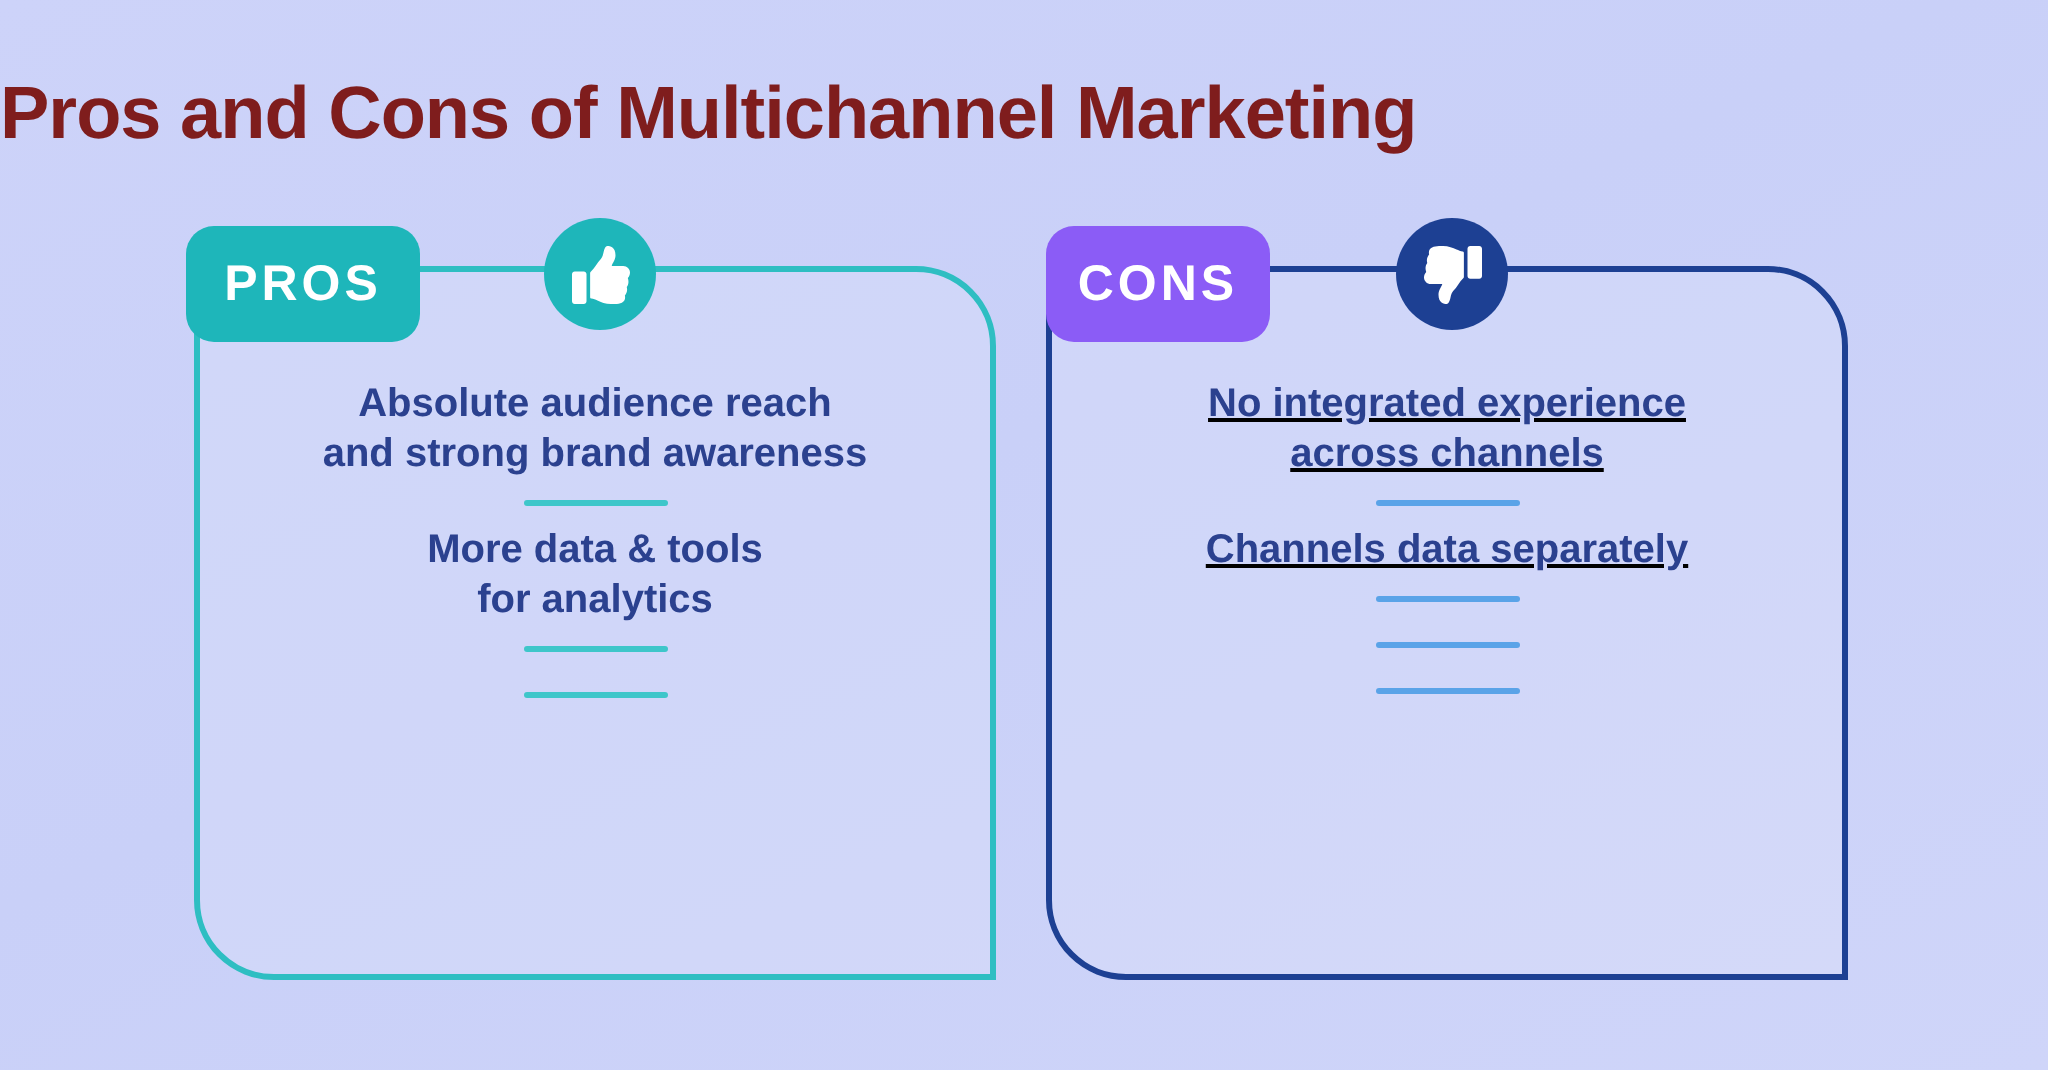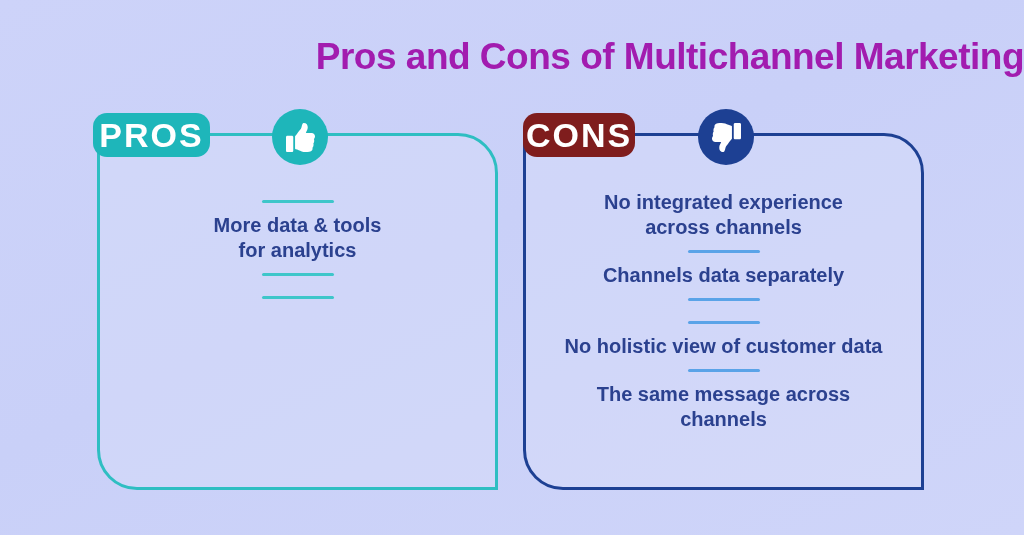--- a/index.html
+++ b/index.html
@@ -4,53 +4,53 @@
 <style>
   * { margin:0; padding:0; box-sizing:border-box; }
   html,body { width:1024px; height:535px; overflow:hidden; }
   body {
     font-family: "Liberation Sans", "DejaVu Sans", sans-serif;
     background: linear-gradient(155deg, #cdd3f9 0%, #c9d0f8 45%, #cfd5f9 100%);
     position: relative;
   }
   .page-title {
     position:absolute; top:36px; left:0; width:1024px;
-    text-align:right; font-size:37px; font-weight:bold;
-    color:#a21caf; letter-spacing:-0.5px;
+    text-align:left; font-size:37px; font-weight:bold;
+    color:#7f1d1d; letter-spacing:-0.5px;
   }
   .panel {
     position:absolute; top:133px; height:357px; width:401px;
     border-radius:12px 40px 0 40px;
     background: rgba(255,255,255,0.13);
   }
   .panel-pros { left:97px;  border:3px solid #2ebec2; }
   .panel-cons { left:523px; border:3px solid #1d4093; }
   .tab {
-    position:absolute; top:113px; height:44px; z-index:3;
+    position:absolute; top:113px; height:58px; z-index:3;
     border-radius:14px; color:#ffffff; font-weight:bold;
-    font-size:34px; letter-spacing:2px;
+    font-size:25px; letter-spacing:2px;
     display:flex; align-items:center; justify-content:center;
   }
   .tab-pros { left:93px;  width:117px; background:#1eb6ba; }
-  .tab-cons { left:523px; width:112px; background:#7f1d1d; }
+  .tab-cons { left:523px; width:112px; background:#8b5cf6; }
   .icon-circle {
     position:absolute; top:109px; width:56px; height:56px; z-index:3;
     border-radius:50%;
     display:flex; align-items:center; justify-content:center;
   }
   .circle-pros { left:272px; background:#1eb6ba; }
   .circle-cons { left:698px; background:#1d4093; }
   .icon-circle svg { width:29px; height:29px; fill:#ffffff; }
   .circle-cons svg { transform: rotate(180deg); }
   .panel-content {
     position:absolute; top:190px; width:401px; z-index:2;
     display:flex; flex-direction:column; align-items:center;
   }
   .content-pros { left:97px; }
-  .content-cons { left:523px; }
+  .content-cons { left:523px;text-decoration:underline; }
   .item {
     font-size:20px; line-height:25px; font-weight:bold;
     color:#2b418f; text-align:center; white-space:pre-line;
   }
   .divider {
     width:72px; height:3px; border-radius:2px; margin:10px auto;
   }
   .content-pros .divider { background:#3ec6ca; }
   .content-cons .divider { background:#5aa3e8; }
 </style>
@@ -62,20 +62,22 @@
 <div class="panel panel-pros"></div>
 <div class="tab tab-pros">PROS</div>
 <div class="icon-circle circle-pros">
   <span>
     <svg viewBox="0 0 512 512" xmlns="http://www.w3.org/2000/svg" style="width:29px;height:29px;fill:#ffffff;display:block;">
       <path d="M104 224H24c-13.255 0-24 10.745-24 24v240c0 13.255 10.745 24 24 24h80c13.255 0 24-10.745 24-24V248c0-13.255-10.745-24-24-24zM384 81.452c0 42.416-25.97 66.208-33.277 94.548h101.723c33.397 0 59.397 27.746 59.553 58.098.084 17.938-7.546 37.249-19.439 49.197l-.11.11c9.836 23.337 8.237 56.037-9.308 79.469 8.681 25.895-.069 57.704-16.382 74.757 4.298 17.598 2.244 32.575-6.148 44.632C440.202 511.587 389.616 512 346.839 512l-2.845-.001c-48.287-.017-87.806-17.598-119.56-31.725-15.957-7.099-36.821-15.887-52.651-16.178-6.54-.12-11.783-5.457-11.783-11.998v-213.77c0-3.2 1.282-6.271 3.558-8.521 39.614-39.144 56.648-80.587 89.117-113.111 14.804-14.832 20.188-37.236 25.393-58.902C282.515 39.293 291.817 0 312 0c24 0 72 8 72 81.452z"></path>
     </svg>
   </span>
 </div>
 <div class="panel-content content-pros">
+    <div class="item">Absolute audience reach
+and strong brand awareness</div>
     <div class="divider"></div>
     <div class="item">More data &amp; tools
 for analytics</div>
     <div class="divider"></div>
     <div class="divider"></div>
   </div>
 
 <div class="panel panel-cons"></div>
 <div class="tab tab-cons">CONS</div>
 <div class="icon-circle circle-cons">
@@ -85,17 +87,14 @@
     </svg>
   </span>
 </div>
 <div class="panel-content content-cons">
     <div class="item">No integrated experience
 across channels</div>
     <div class="divider"></div>
     <div class="item">Channels data separately</div>
     <div class="divider"></div>
     <div class="divider"></div>
-    <div class="item">No holistic view of customer data</div>
     <div class="divider"></div>
-    <div class="item">The same message across
-channels</div>
   </div>
 
 </body></html>

